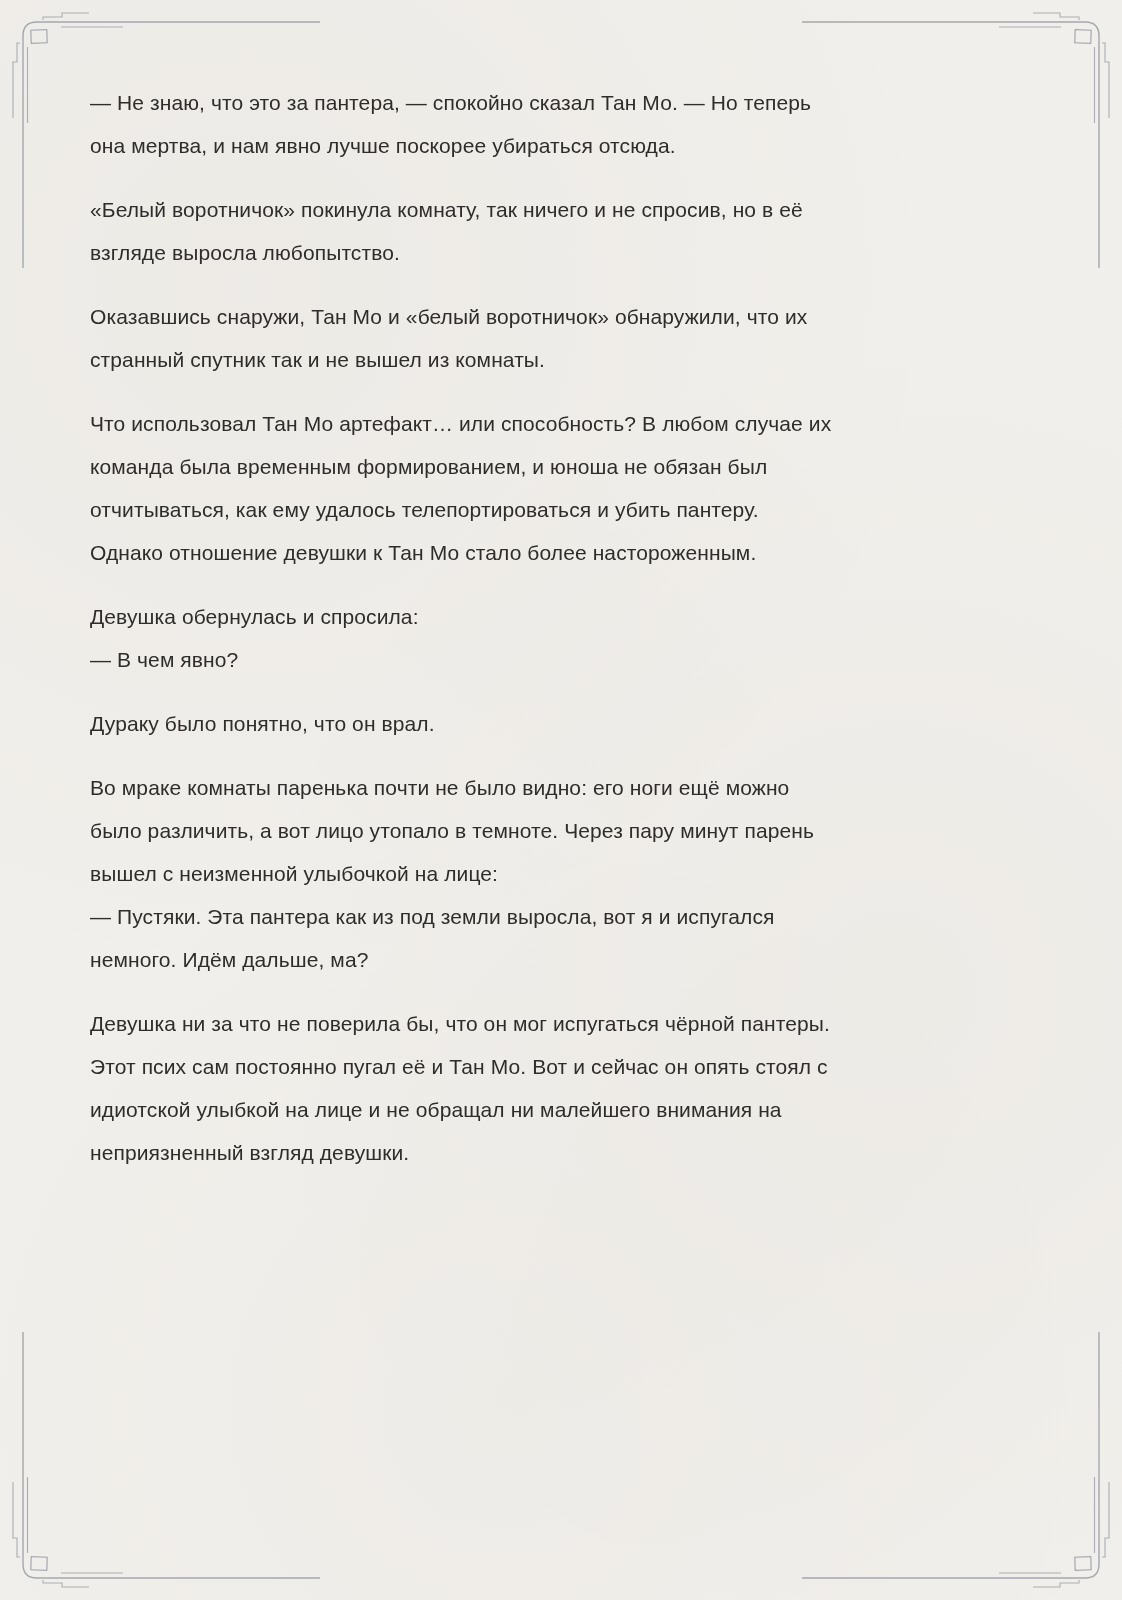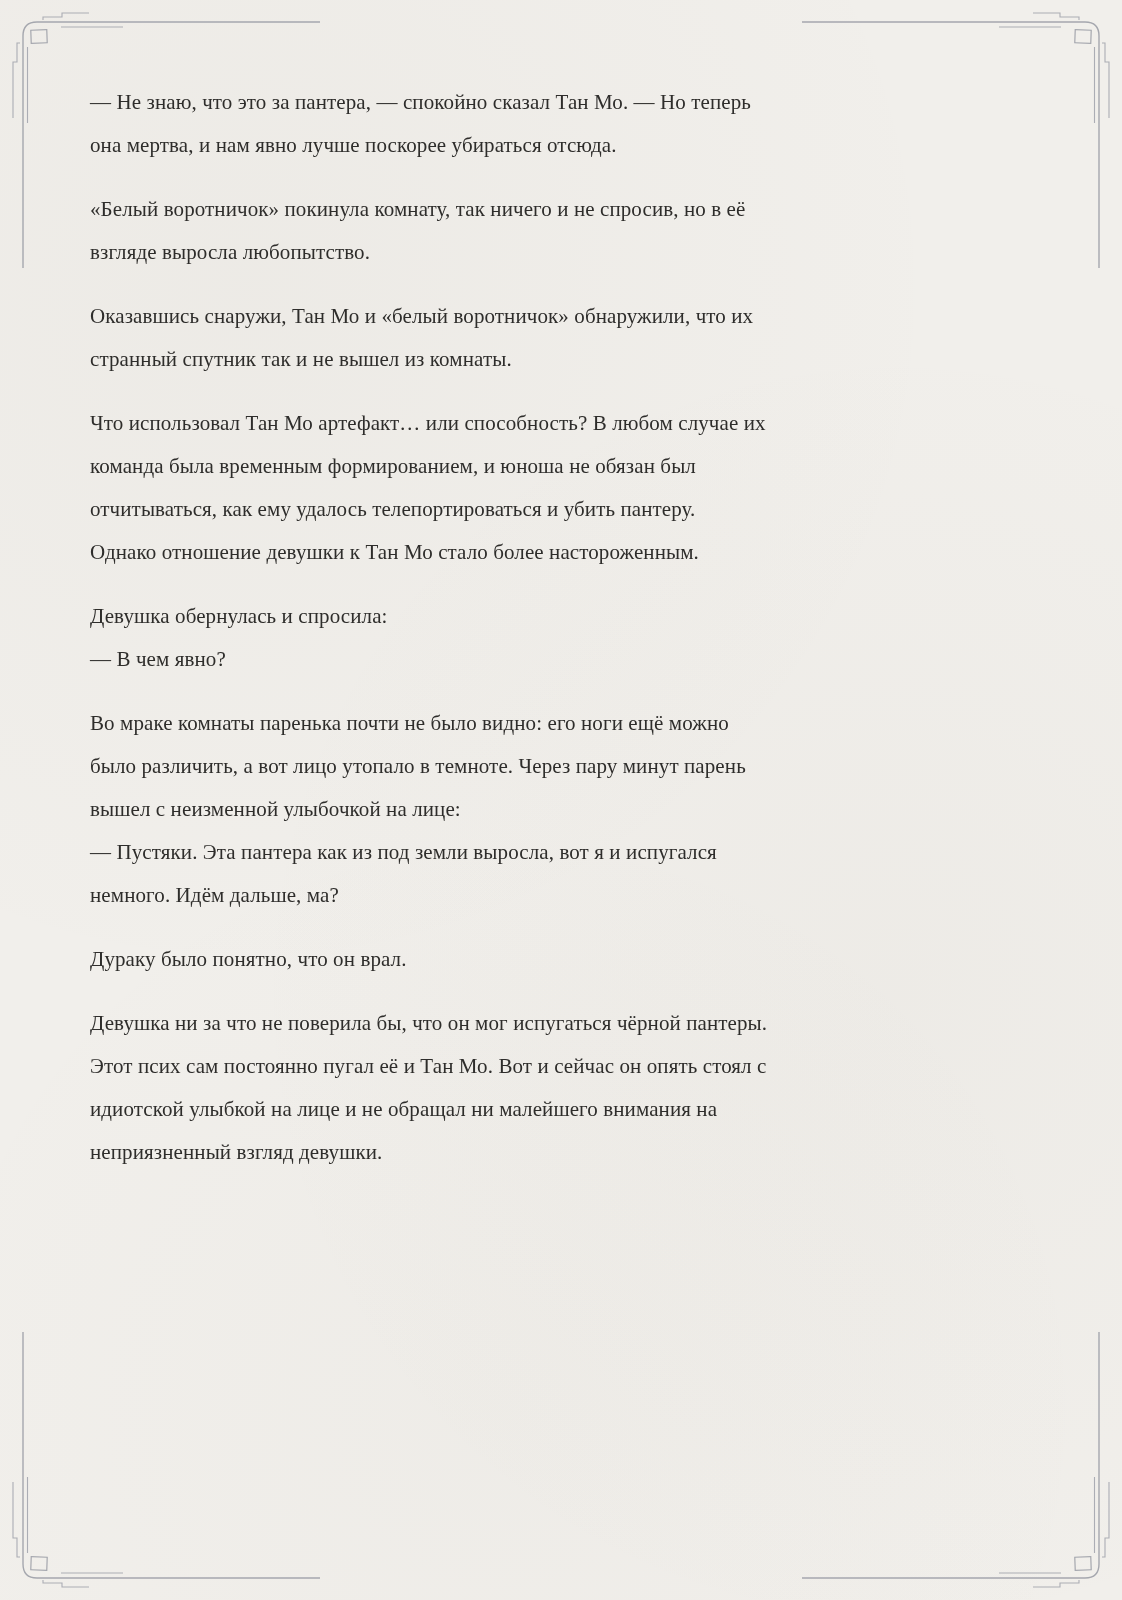--- a/index.html
+++ b/index.html
@@ -14,21 +14,20 @@
     background-color: #f1efeb;
     background-image:
       radial-gradient(circle at 22% 18%, rgba(120,110,90,0.035), transparent 45%),
       radial-gradient(circle at 80% 62%, rgba(120,110,90,0.03), transparent 50%),
       radial-gradient(circle at 45% 88%, rgba(120,110,90,0.025), transparent 40%);
     font-family: "Liberation Sans", "DejaVu Sans", sans-serif;
   }
   .page {
     position: absolute;
     inset: 0;
-    font-family: Liberation Serif, serif;
   }
   .frame-svg {
     position: absolute;
     left: 0;
     top: 0;
     width: 1122px;
     height: 1600px;
     pointer-events: none;
   }
   .content {
@@ -79,25 +78,25 @@
     <p>«Белый воротничок» покинула комнату, так ничего и не спросив, но в её
 взгляде выросла любопытство.</p>
     <p>Оказавшись снаружи, Тан Мо и «белый воротничок» обнаружили, что их
 странный спутник так и не вышел из комнаты.</p>
     <p>Что использовал Тан Мо артефакт… или способность? В любом случае их
 команда была временным формированием, и юноша не обязан был
 отчитываться, как ему удалось телепортироваться и убить пантеру.
 Однако отношение девушки к Тан Мо стало более настороженным.</p>
     <p>Девушка обернулась и спросила:
 — В чем явно?</p>
+    <p>Дураку было понятно, что он врал.</p>
     <p>Во мраке комнаты паренька почти не было видно: его ноги ещё можно
 было различить, а вот лицо утопало в темноте. Через пару минут парень
 вышел с неизменной улыбочкой на лице:
 — Пустяки. Эта пантера как из под земли выросла, вот я и испугался
 немного. Идём дальше, ма?</p>
-    <p>Дураку было понятно, что он врал.</p>
     <p>Девушка ни за что не поверила бы, что он мог испугаться чёрной пантеры.
 Этот псих сам постоянно пугал её и Тан Мо. Вот и сейчас он опять стоял с
 идиотской улыбкой на лице и не обращал ни малейшего внимания на
 неприязненный взгляд девушки.</p>
   </div>
 
 </div>
 
 </body></html>

